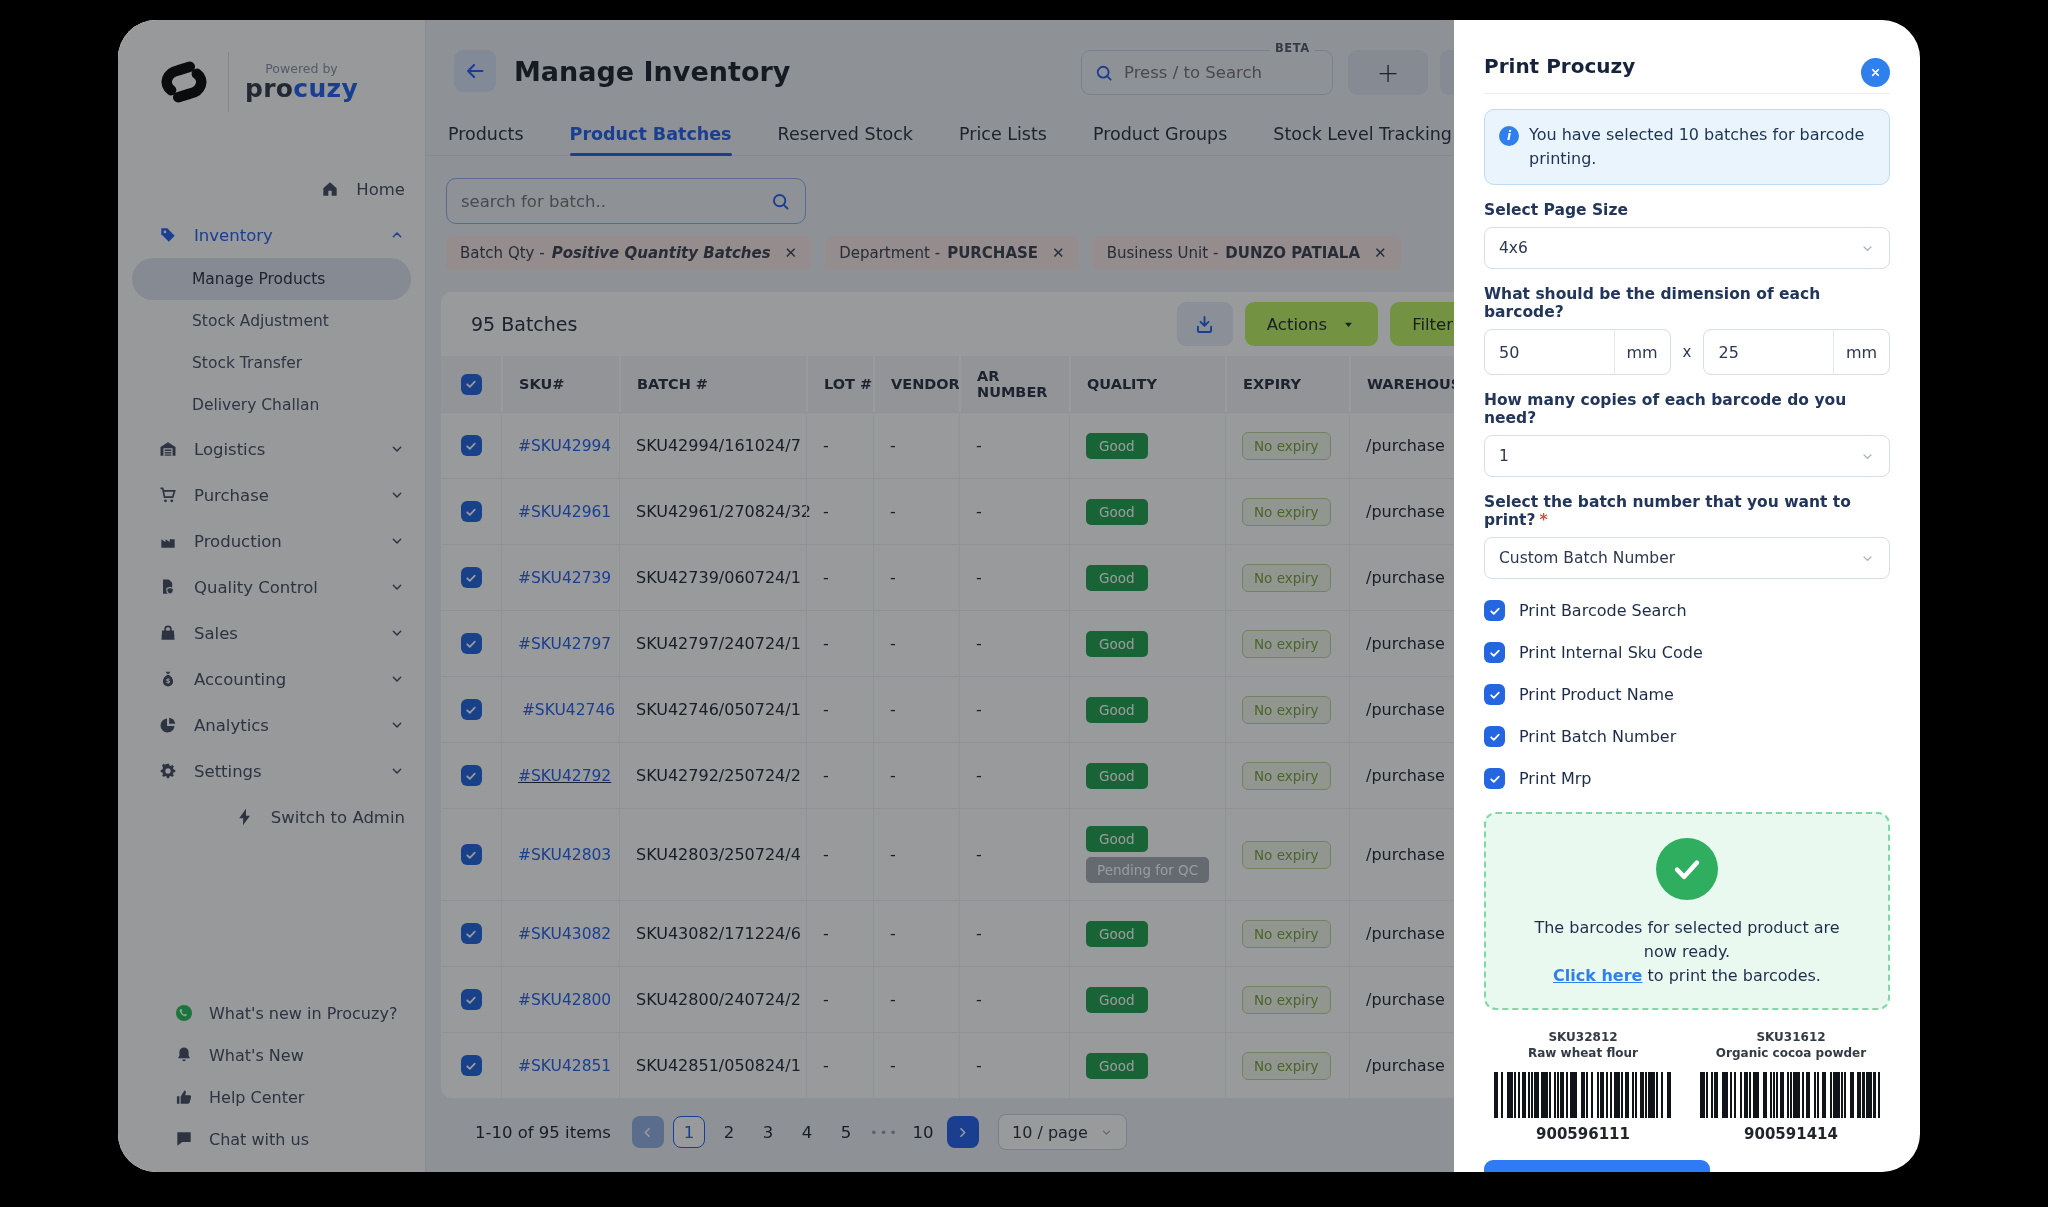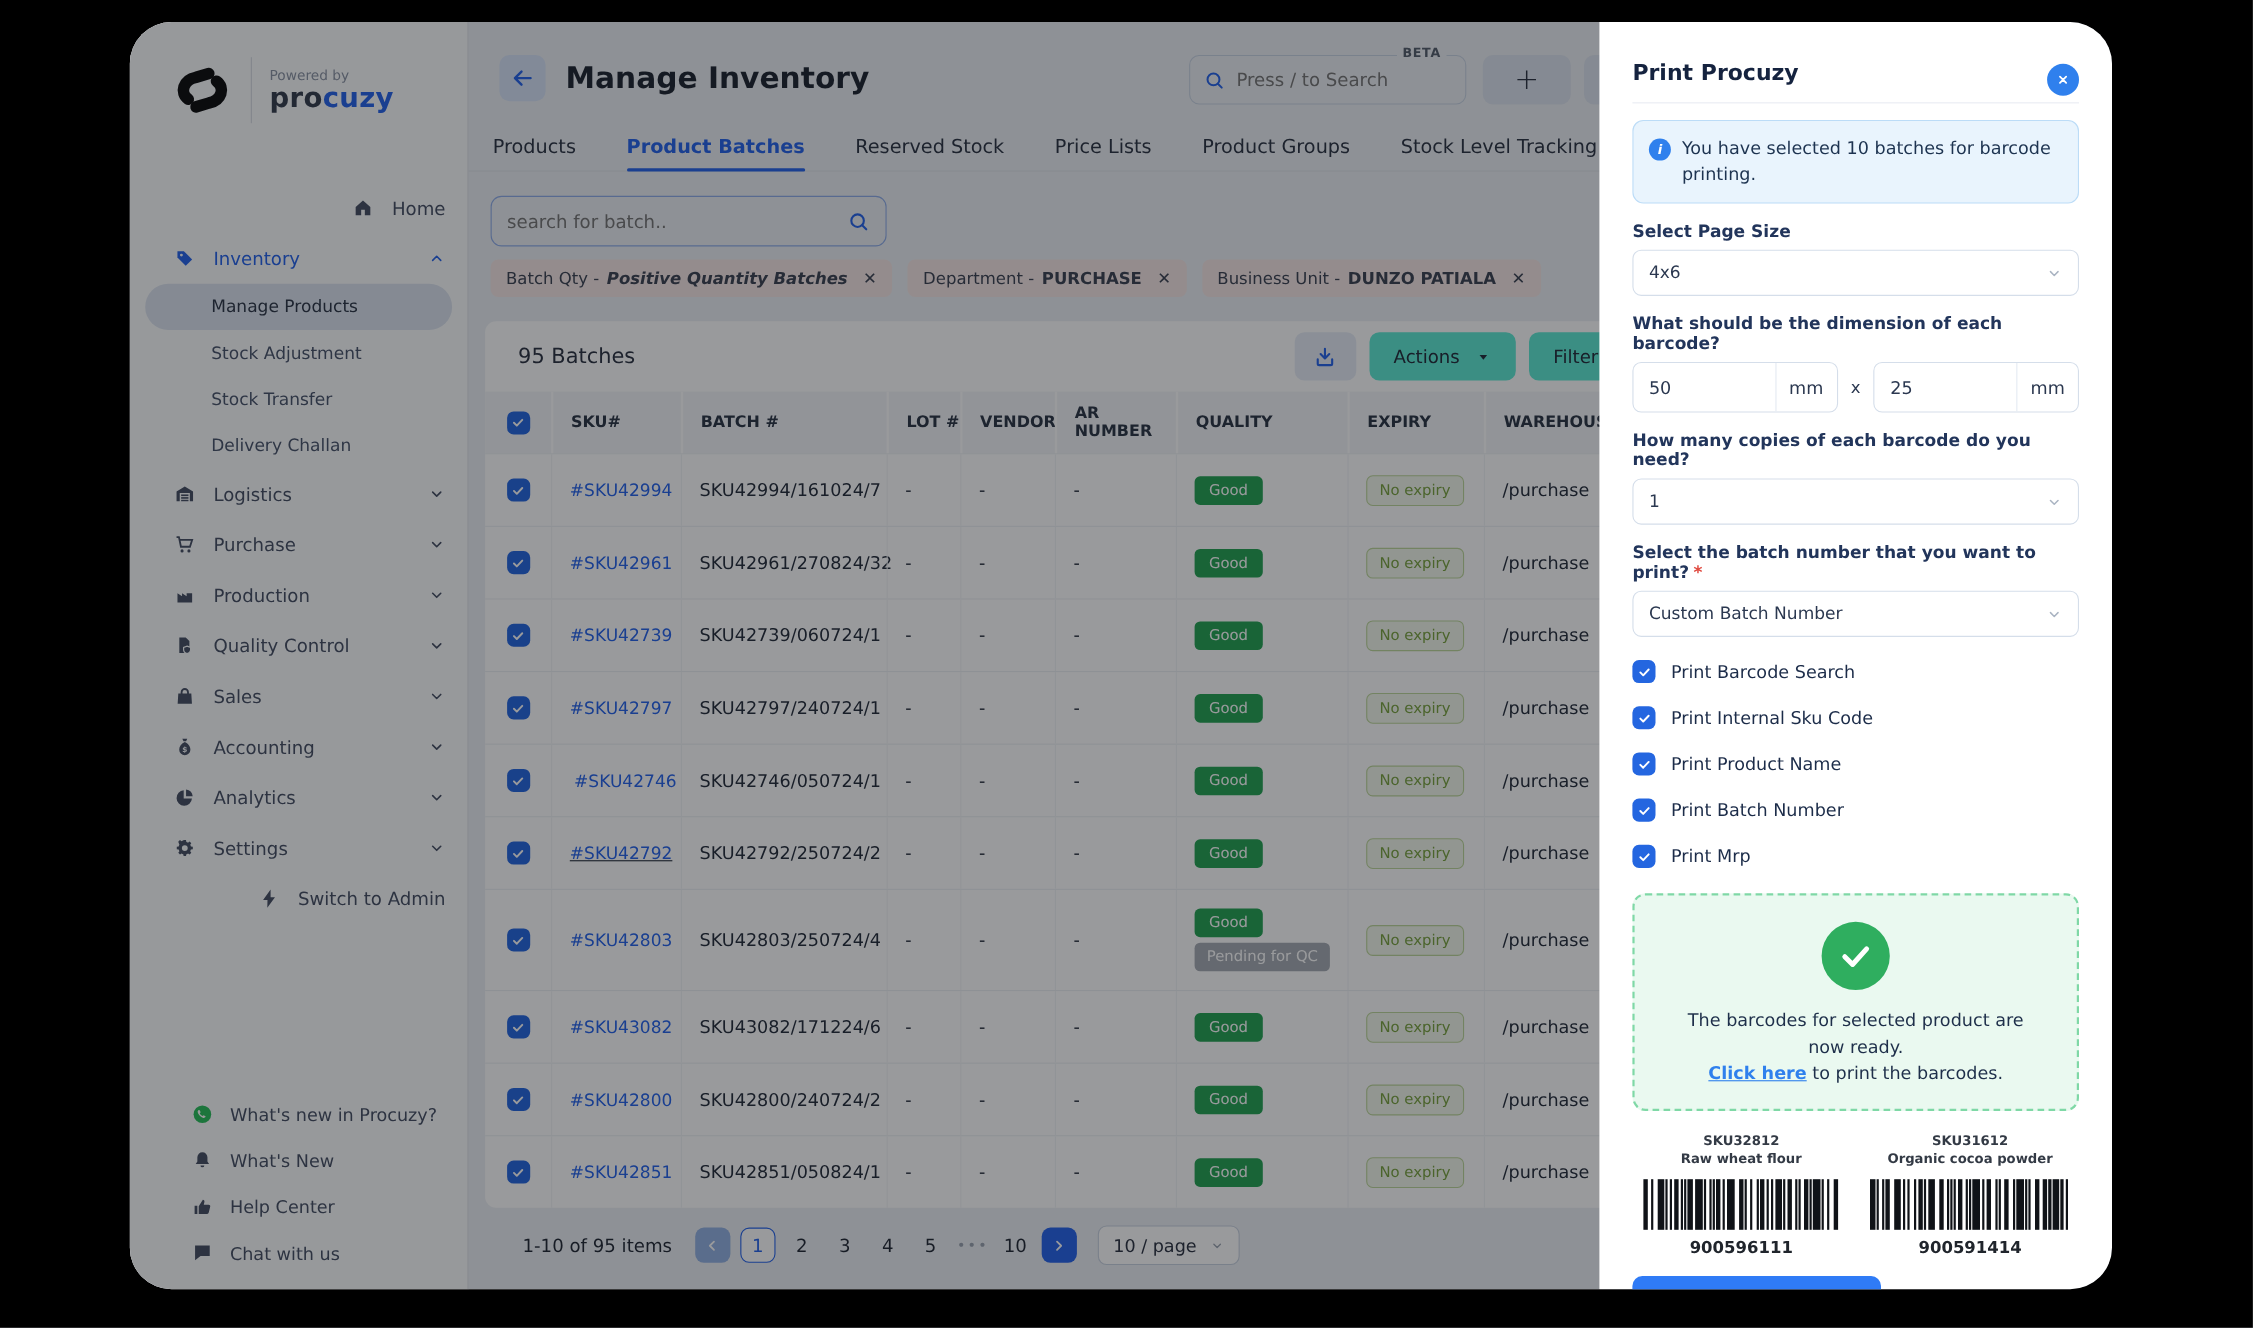--- a/index.html
+++ b/index.html
@@ -5,21 +5,21 @@
   * { box-sizing: border-box; margin: 0; padding: 0; }
   html,body { width:2048px; height:1207px; }
   body { background:#000; position:relative; font-family:"DejaVu Sans", sans-serif; overflow:hidden; }
   svg { display:block; }
 
   .window { position:absolute; left:118px; top:20px; width:1802px; height:1152px;
             background:#edf0f4; border-radius:38px; overflow:hidden; }
 
   
   .sidebar { position:absolute; left:0; top:0; bottom:0; width:307px; background:#fcfdfe; }
-  .brand-row { display:flex; align-items:center; padding:34px 16px 24px 38px; gap:16px; height:114px; }
+  .brand-row { display:flex; align-items:center; padding:34px 16px 24px 38px; gap:16px; height:114px;text-align:center; }
   .logo svg { width:56px; height:56px; }
   .brand-divider { width:1px; height:60px; background:#d7dbe3; }
   .powered { font-size:12.5px; color:#8a93a3; }
   .brand-name { font-size:25px; font-weight:700; letter-spacing:.3px; line-height:1.05; }
   .brand-name .dark { color:#353d4d; } .brand-name .blue { color:#2563eb; }
   .side-nav { margin-top:32px; }
   .nav-item { display:flex; align-items:center; gap:16px; height:46px; padding:0 20px 0 40px;
               color:#454f63; font-size:16.5px; cursor:pointer;justify-content:flex-end; }
   .nav-item svg { width:20px; height:20px; flex:none; }
   .nav-item .chev svg { width:16px; height:16px; }
@@ -72,21 +72,21 @@
   .chip.italic .val { font-style:italic; }
   .chip .x { margin-left:7px; font-size:15px; color:#3c4352; cursor:pointer; }
 
   .card { position:absolute; left:15px; top:272px; width:1060px; background:#fff; border-radius:10px; }
   .card-head { height:64px; display:flex; align-items:center; padding:0 26px 0 30px; }
   .count { font-size:19px; color:#2a3140; }
   .card-actions { margin-left:auto; display:flex; gap:12px; }
   .dl-btn { width:56px; height:44px; background:#e7edf7; border-radius:9px; color:#2563eb;
             display:flex; align-items:center; justify-content:center; cursor:pointer; }
   .dl-btn svg { width:21px; height:21px; }
-  .actions-btn, .filter-btn { height:44px; background:#5eead4; border-radius:9px; padding:0 22px;
+  .actions-btn, .filter-btn { height:44px; background:#bef264; border-radius:9px; padding:0 22px;
             font-size:16.5px; color:#222b3a; display:flex; align-items:center; gap:14px; cursor:pointer; }
   .actions-btn svg, .filter-btn svg { width:15px; height:15px; }
   .thead { display:flex; background:#f3f5f8; height:56px; align-items:center; font-size:14.5px;
            font-weight:700; color:#2a3444; }
   .th { border-left:2px solid #fff; height:100%; display:flex; align-items:center; padding-left:16px; }
   .th:first-child { border-left:none; justify-content:center; padding-left:0; }
   .trow { display:flex; align-items:center; min-height:66px; border-top:1px solid #edf0f3;
           font-size:16px; color:#242c3a; }
   .trow.tall { min-height:92px; }
   .td { padding-left:16px; display:flex; align-items:center; align-self:stretch; border-left:1px solid #f2f4f7; }

